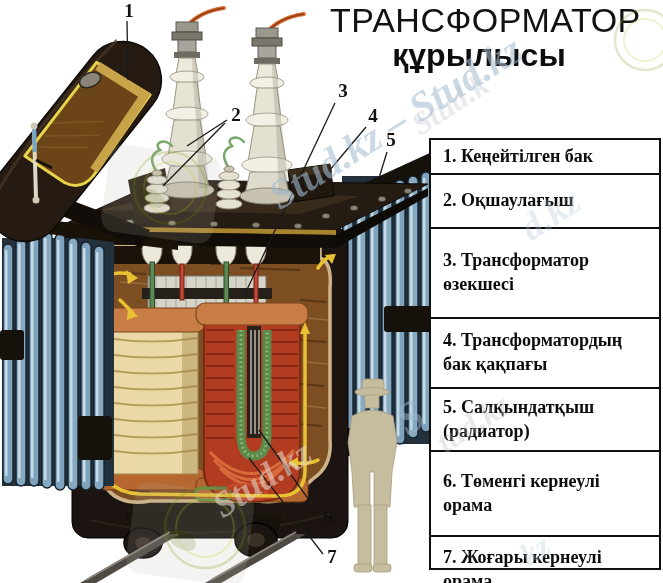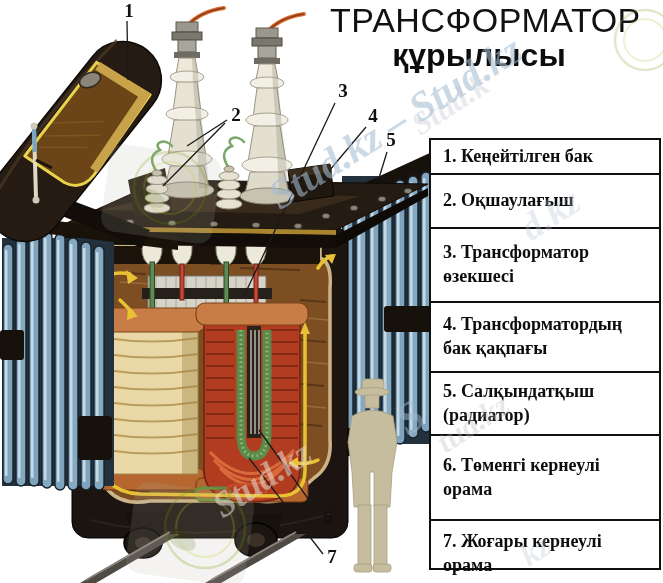--- a/index.html
+++ b/index.html
@@ -12,21 +12,21 @@
   .title2{position:absolute;left:330px;top:36px;width:298px;text-align:center;
           font-family:Liberation Sans, sans-serif;font-weight:bold;font-size:32px;
           line-height:38px;color:#0d0d0d;z-index:2;}
   
   .legend{position:absolute;left:429px;top:138px;width:232px;height:432px;
           box-sizing:border-box;border:2px solid #101010;background:#fff;z-index:2;}
   .legend .row{box-sizing:border-box;display:flex;align-items:center;
           padding:0 8px 0 12px;font-weight:bold;font-size:18px;line-height:1.32;
           color:#0d0d0d;}
   .legend .row + .row{border-top:2px solid #101010;}
-  .r1{height:33px}.r2{height:54px}.r3{height:74px}.r4{height:70px}
+  .r1{height:33px}.r2{height:54px}.r3{height:90px}.r4{height:70px}
   .r5{height:63px}.r6{height:85px}.r7{height:67px}
   
   .artwork{position:absolute;left:0;top:0;width:432px;height:583px;z-index:1;}
   
   .wm{position:absolute;font-family:"Liberation Serif",serif;font-style:italic;
       font-weight:bold;white-space:nowrap;pointer-events:none;z-index:5;
       text-align:center;}
   .wm-main{left:245px;top:98px;width:300px;font-size:41px;transform:rotate(-32deg);
       color:rgba(166,189,211,.58);}
   .wm-stud{left:182px;top:458px;width:160px;font-size:36px;transform:rotate(-33deg);

